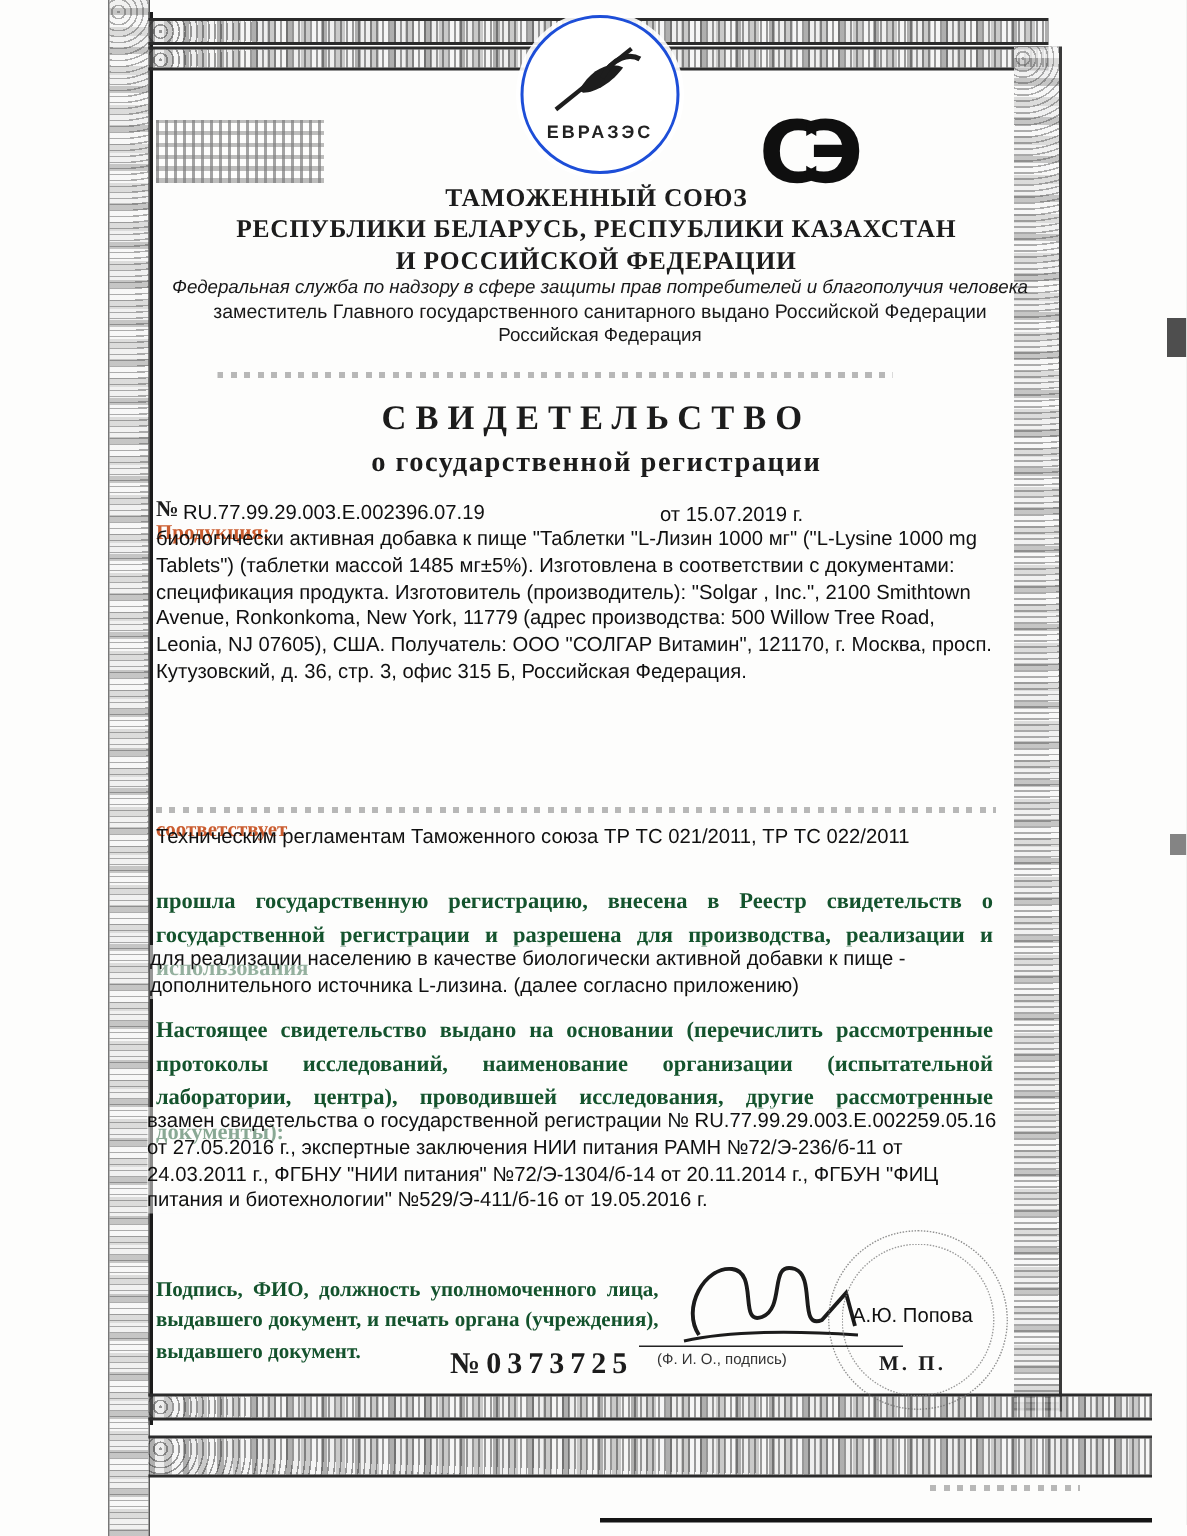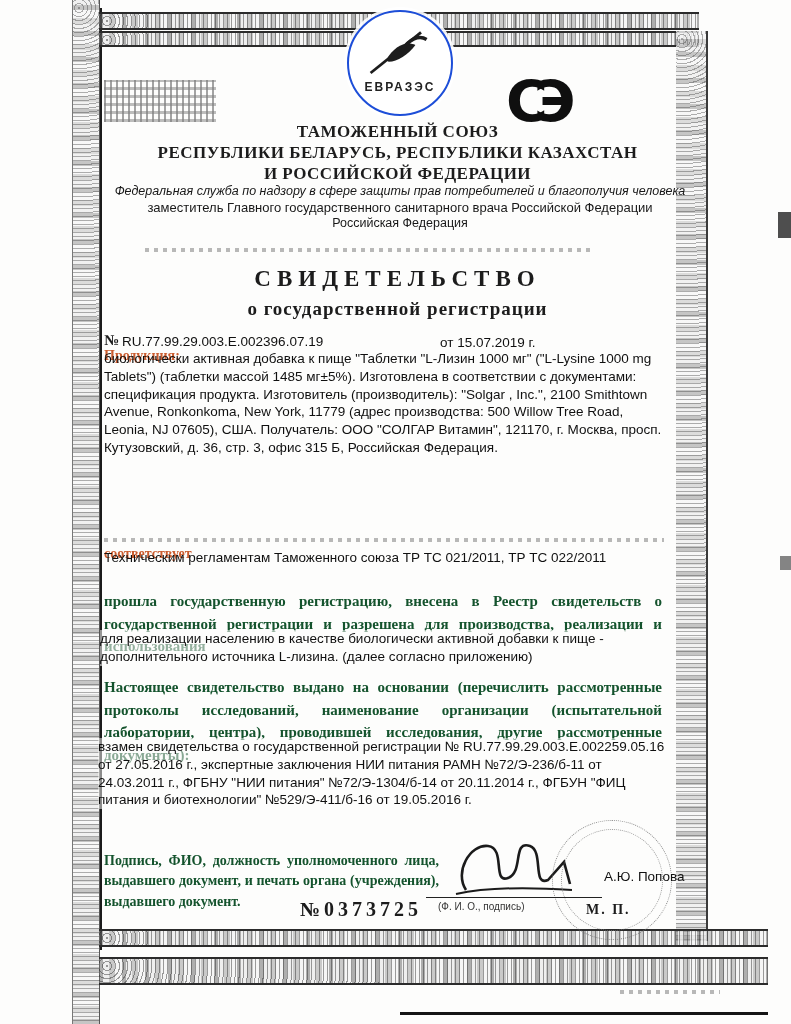--- a/index.html
+++ b/index.html
@@ -70,21 +70,21 @@
     </svg>
     <div class="label">ЕВРАЗЭС</div>
   </div>
 
   <div class="abs se-mark" style="left:506px;top:74px;">СЭ</div>
 
   <div class="abs hdr-serif" style="left:110px;top:122px;width:575px;">ТАМОЖЕННЫЙ СОЮЗ</div>
   <div class="abs hdr-serif" style="left:110px;top:143px;width:575px;">РЕСПУБЛИКИ БЕЛАРУСЬ, РЕСПУБЛИКИ КАЗАХСТАН</div>
   <div class="abs hdr-serif" style="left:110px;top:164px;width:575px;">И РОССИЙСКОЙ ФЕДЕРАЦИИ</div>
   <div class="abs hdr-sans" style="left:100px;top:184px;width:600px;font-style:italic;">Федеральная служба по надзору в сфере защиты прав потребителей и благополучия человека</div>
-  <div class="abs hdr-sans" style="left:100px;top:200px;width:600px;font-size:13px;">заместитель Главного государственного санитарного врача Российской Федерации</div>
+  <div class="abs hdr-sans" style="left:100px;top:200px;width:600px;font-size:13px;">заместитель Главного государственного санитарного выдано Российской Федерации</div>
   <div class="abs hdr-sans" style="left:100px;top:216px;width:600px;">Российская Федерация</div>
 
   <div class="abs microprint" style="left:145px;top:248px;width:450px;"></div>
 
   <div class="abs title-main" style="left:110px;top:266px;width:575px;">СВИДЕТЕЛЬСТВО</div>
   <div class="abs title-sub" style="left:110px;top:298px;width:575px;">о государственной регистрации</div>
 
   <div class="abs" style="left:104px;top:332px;font-size:15px;font-weight:600;">№</div>
   <div class="abs typed" style="left:122px;top:333px;">RU.77.99.29.003.Е.002396.07.19</div>
   <div class="abs typed" style="left:440px;top:334px;">от 15.07.2019 г.</div>
@@ -114,21 +114,21 @@
 
   <div class="abs formtext" style="left:104px;top:851px;width:335px;font-size:14px;line-height:1.45;">Подпись, ФИО, должность уполномоченного лица, выдавшего документ, и печать органа (учреждения), выдавшего документ.</div>
 
   <svg class="abs" style="left:452px;top:832px;" width="170" height="75" viewBox="0 0 170 75">
     <path d="M14 58 C2 40, 18 12, 36 14 C54 16, 40 52, 56 46 C72 40, 60 8, 78 14 C92 19, 80 55, 96 48 L112 30 L118 52" stroke="#1b1b1b" stroke-width="2.6" fill="none"></path>
     <path d="M4 62 C40 54, 90 56, 120 58" stroke="#1b1b1b" stroke-width="2" fill="none"></path>
   </svg>
 
   <div class="abs stamp" style="left:552px;top:820px;width:118px;height:118px;"></div>
 
-  <div class="abs typed" style="left:568px;top:868px;font-size:13.5px;padding-left:36px;">А.Ю. Попова</div>
+  <div class="abs typed" style="left:568px;top:868px;font-size:13.5px;">А.Ю. Попова</div>
   <div class="abs sig-line" style="left:426px;top:897px;width:176px;"></div>
   <div class="abs caption" style="left:438px;top:901px;">(Ф. И. О., подпись)</div>
   <div class="abs" style="left:586px;top:902px;font-size:14px;font-weight:600;letter-spacing:2px;">М. П.</div>
 
   <div class="abs serial" style="left:300px;top:898px;">№0373725</div>
 
   <div class="abs" style="left:778px;top:212px;width:13px;height:26px;background:#222;opacity:.8;"></div>
   <div class="abs" style="left:780px;top:556px;width:11px;height:14px;background:#333;opacity:.6;"></div>
 </div>
 

